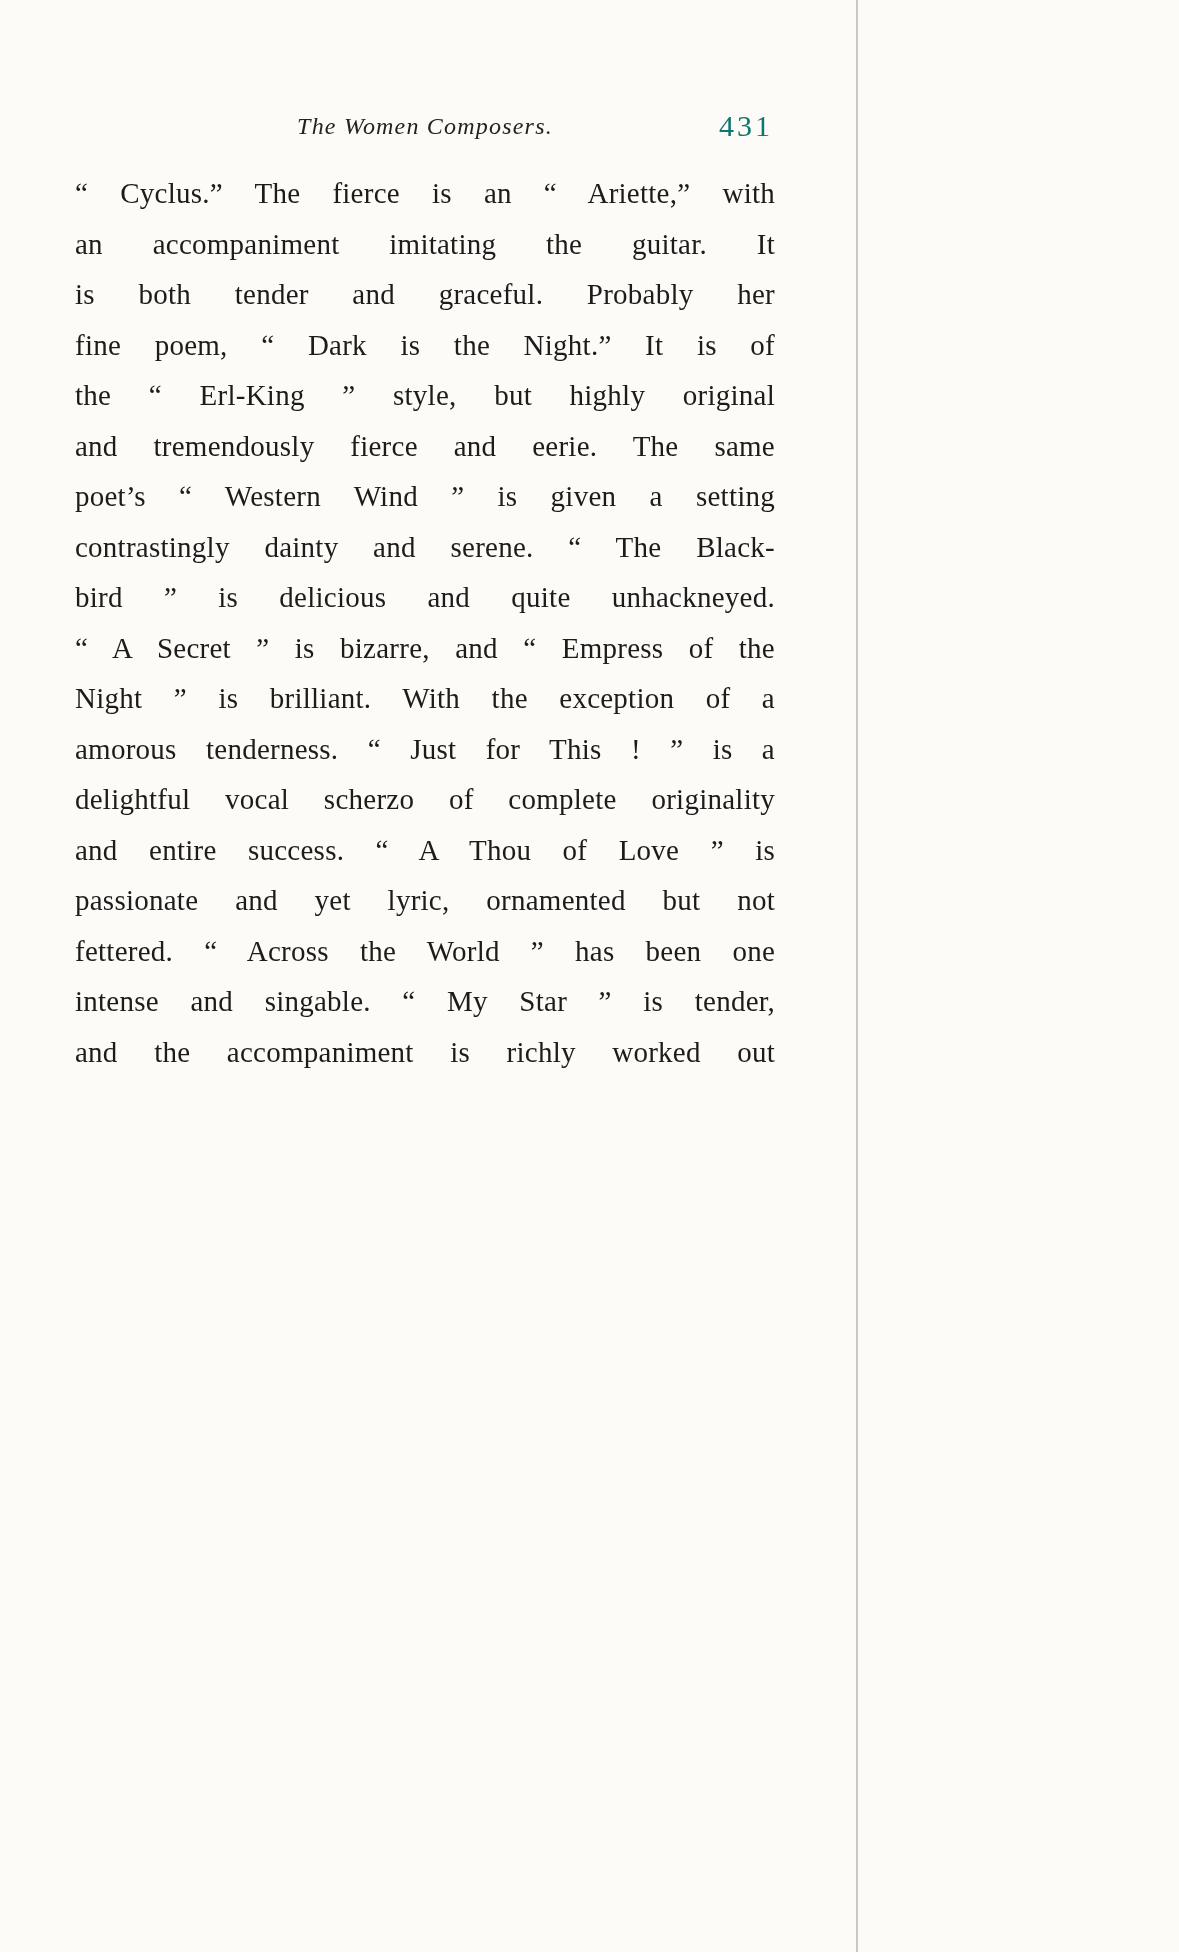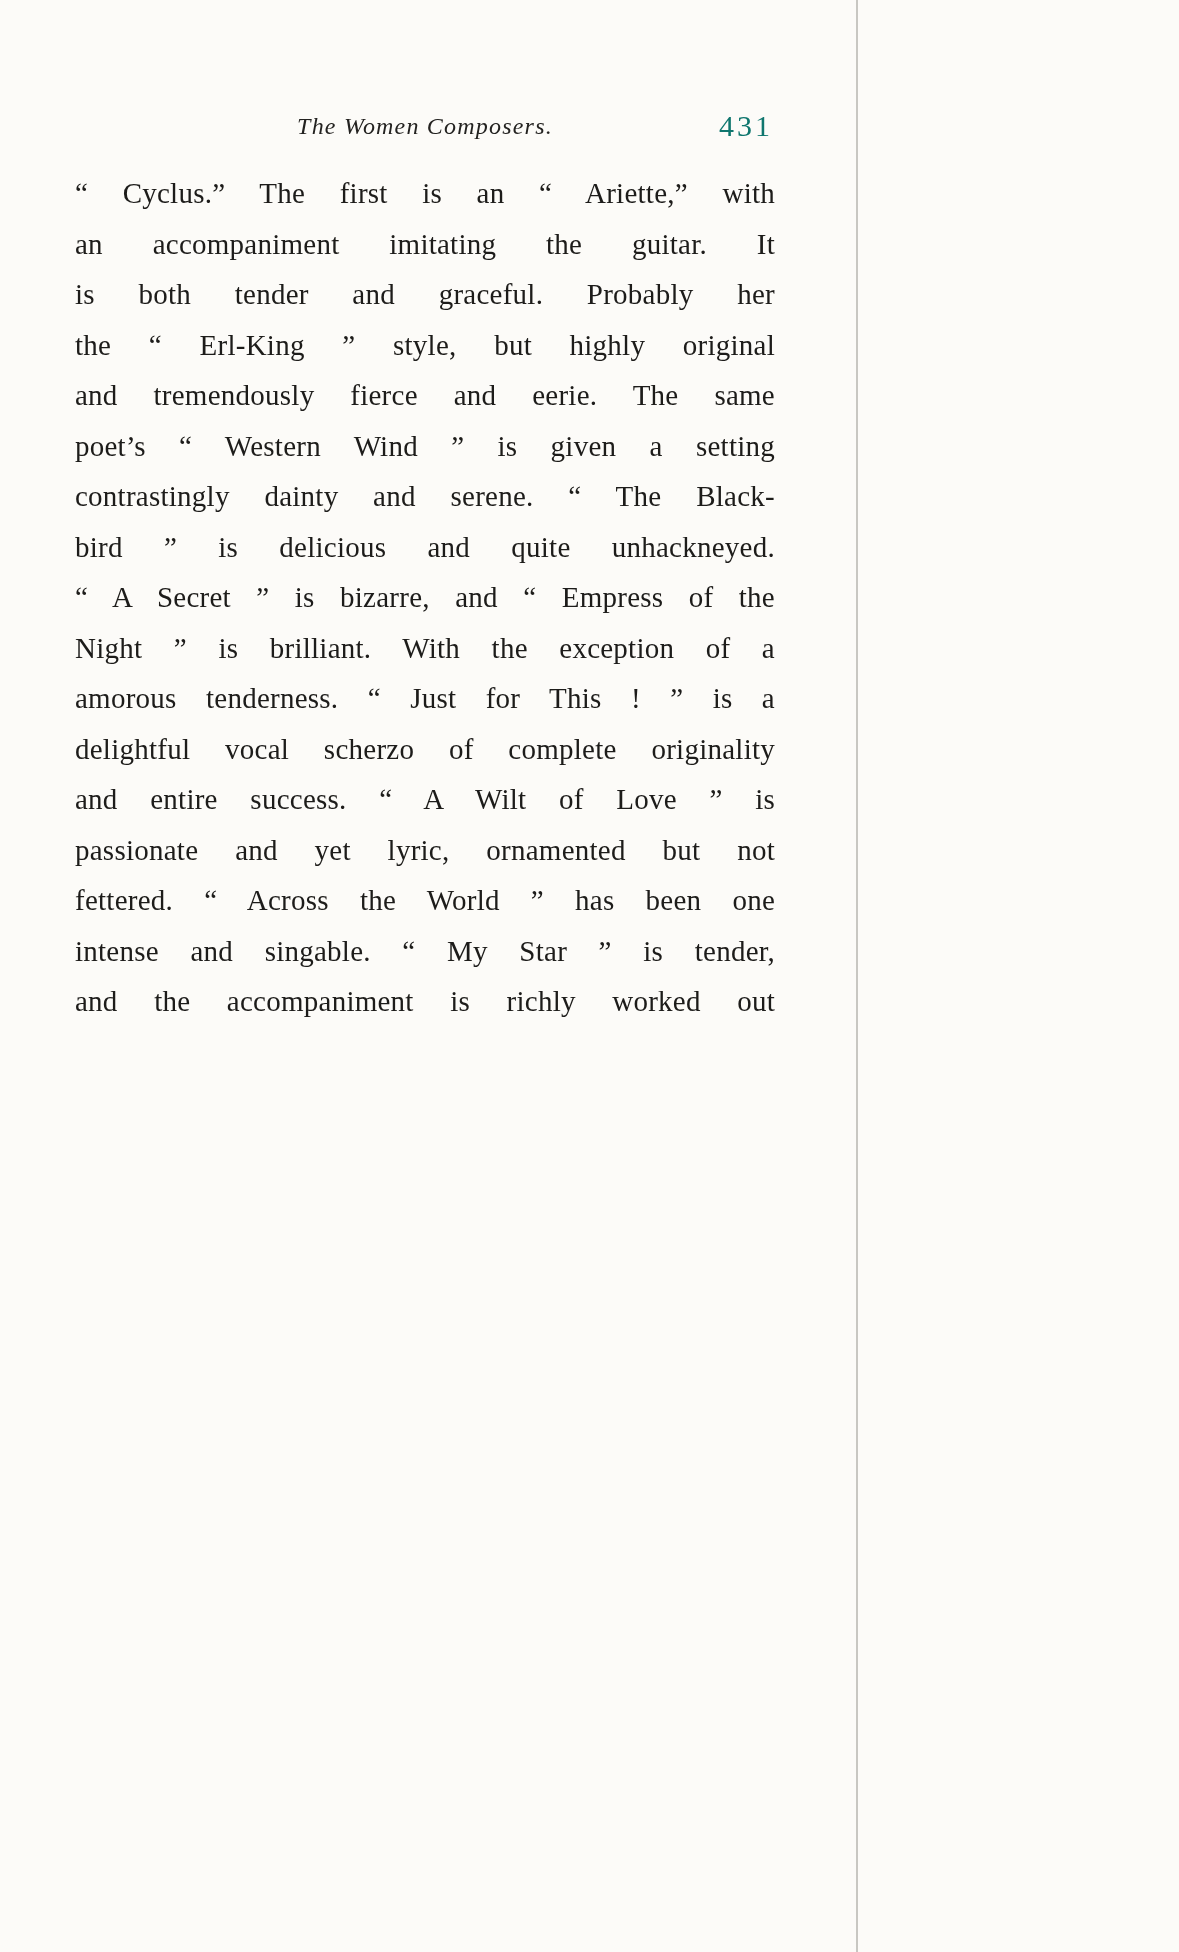--- a/index.html
+++ b/index.html
@@ -72,32 +72,33 @@
 <div class="page">
 
   <div class="edge-line"></div>
 
   <div class="header">
     <span class="running-title">The Women Composers.</span>
     <span class="page-number">431</span>
   </div>
 
   <div class="body-text">
-    <div class="line">“ Cyclus.”  The first is an “ Ariette,” with</div>
+    <div class="line">“ Cyclus.”  The fierce is an “ Ariette,” with</div>
     <div class="line">an accompaniment imitating the guitar.  It</div>
     <div class="line">is both tender and graceful.  Probably her</div>
+    <div class="line">fine poem, “ Dark is the Night.”  It is of</div>
     <div class="line">the “ Erl-King ” style, but highly original</div>
     <div class="line">and tremendously fierce and eerie.  The same</div>
     <div class="line">poet’s “ Western Wind ” is given a setting</div>
     <div class="line">contrastingly dainty and serene.  “ The Black-</div>
     <div class="line">bird ” is delicious and quite unhackneyed.</div>
     <div class="line">“ A Secret ” is bizarre, and “ Empress of the</div>
     <div class="line">Night ” is brilliant.  With the exception of a</div>
     <div class="line">amorous tenderness.  “ Just for This ! ” is a</div>
     <div class="line">delightful vocal scherzo of complete originality</div>
-    <div class="line">and entire success.  “ A Wilt of Love ” is</div>
+    <div class="line">and entire success.  “ A Thou of Love ” is</div>
     <div class="line">passionate and yet lyric, ornamented but not</div>
     <div class="line">fettered.  “ Across the World ” has been one</div>
     <div class="line">intense and singable.  “ My Star ” is tender,</div>
     <div class="line">and the accompaniment is richly worked out</div>
   </div>
 
 </div>
 
 </body></html>

